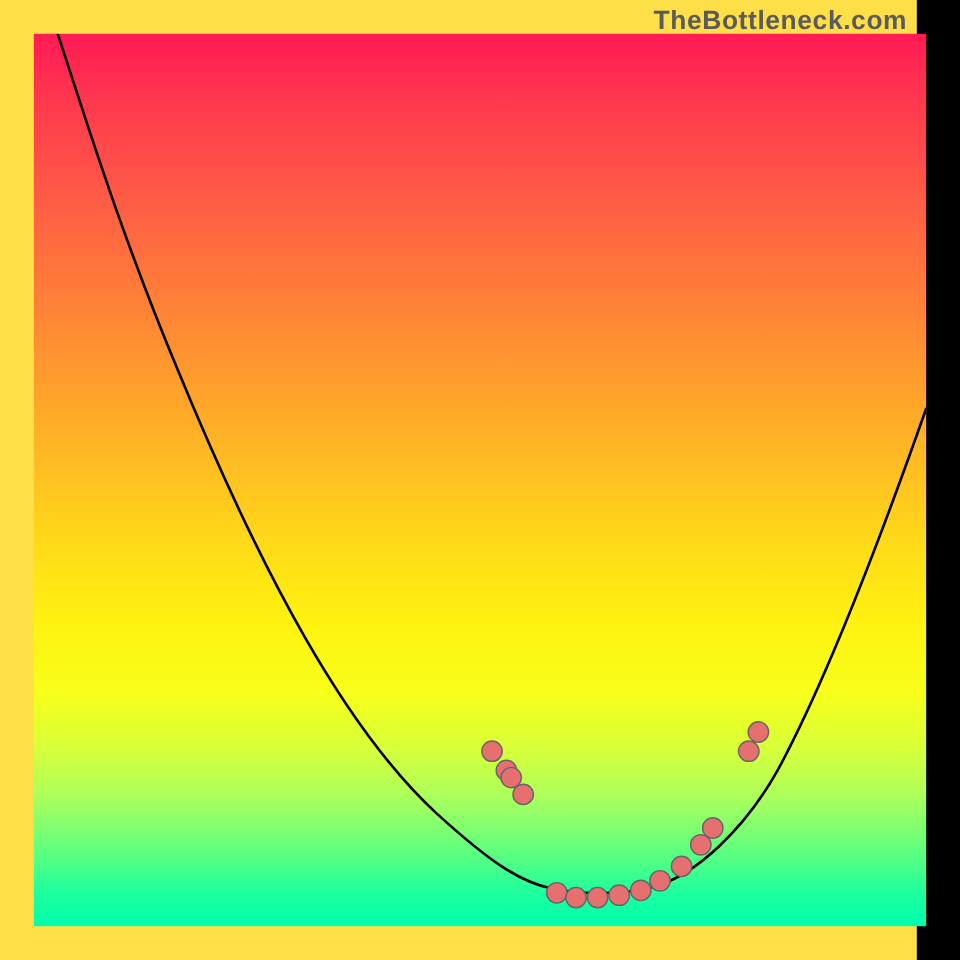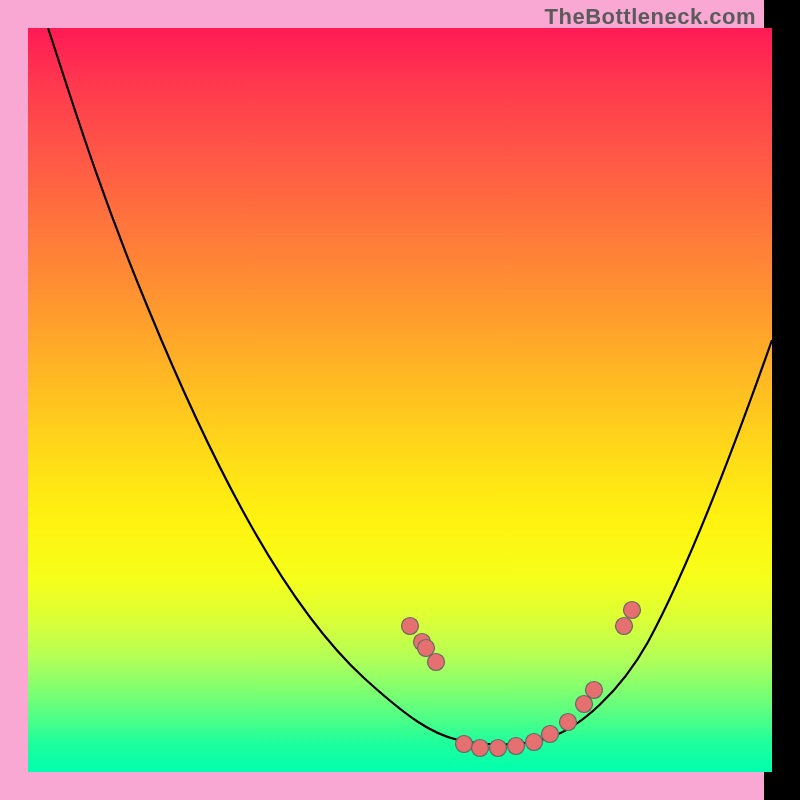--- a/index.html
+++ b/index.html
@@ -8,21 +8,21 @@
     width: 800px;
     height: 800px;
     background: #000000;
     overflow: hidden;
   }
   .frame {
     position: absolute;
     top: 0; left: 0;
     width: 764px;
     height: 800px;
-    background: #f9a8d4;
+    background: #fde047;
   }
   .plot {
     position: absolute;
     top: 28px;
     left: 28px;
     width: 744px;
     height: 744px;
     overflow: hidden;
   }
   .gradient {

